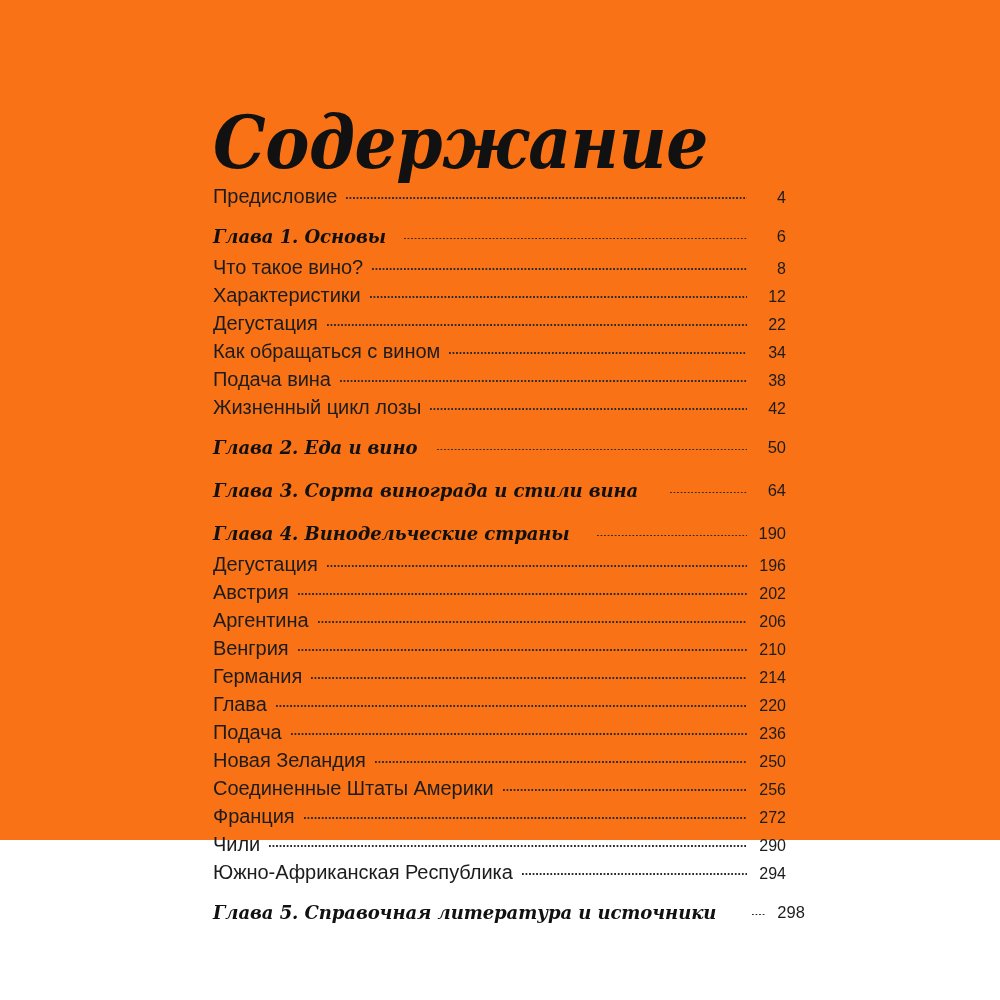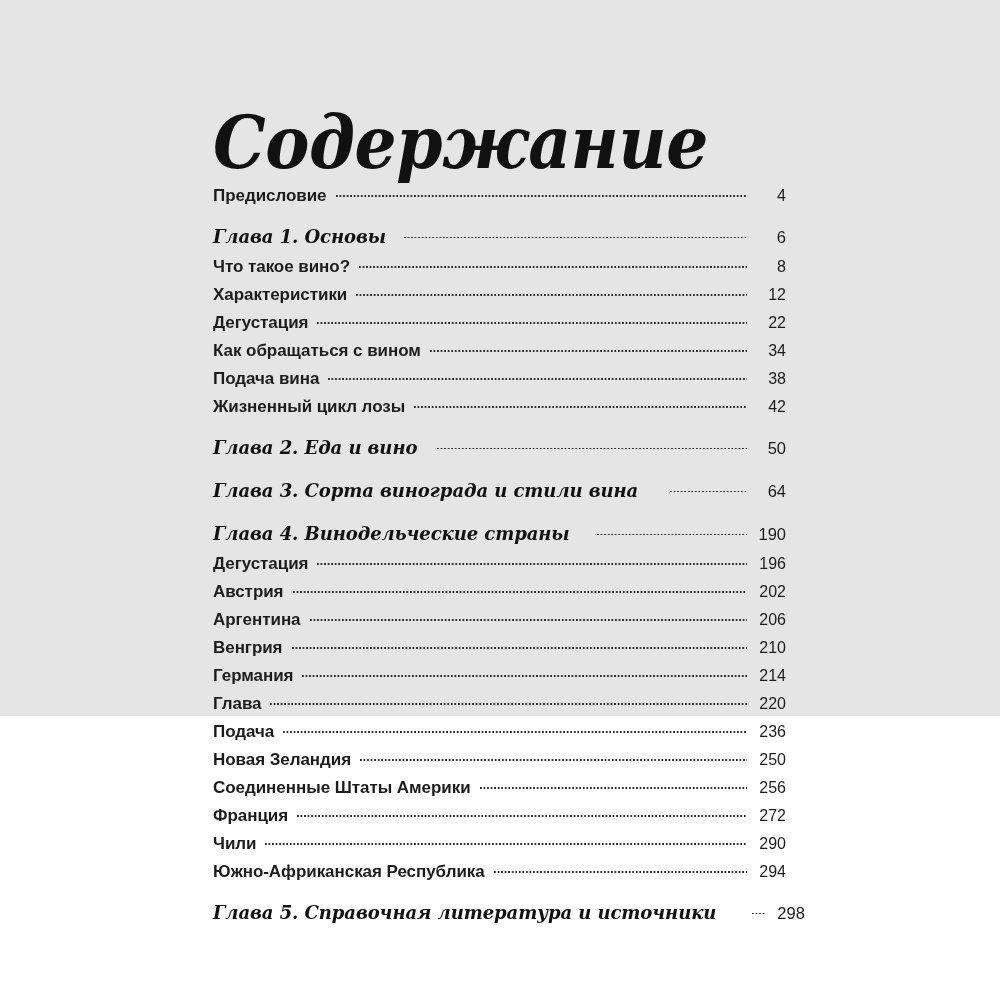--- a/index.html
+++ b/index.html
@@ -12,22 +12,22 @@
     height: 1000px;
     background: #ffffff;
     font-family: "Liberation Sans", sans-serif;
     color: #1a1a1a;
     overflow: hidden;
   }
 
   .page {
     position: relative;
     width: 1000px;
-    height: 716px;
-    background: #e5e5e5;
+    height: 840px;
+    background: #f97316;
     box-sizing: border-box;
   }
 
   .toc-title {
     position: absolute;
     left: 213px;
     top: 52px;
     font-family: "DejaVu Serif", "Liberation Serif", serif;
     font-weight: 700;
     font-style: italic;
@@ -53,38 +53,39 @@
     width: 100%;
     box-sizing: border-box;
   }
 
   
   .toc-row.entry {
     height: 28px;
   }
   .toc-row.entry .label {
     font-family: "Liberation Sans", sans-serif;
-    font-weight: 700;
-    font-size: 17px;
+    font-weight: 400;
+    font-size: 20px;
     line-height: 28px;
     color: #1c1c1c;
     white-space: nowrap;
     letter-spacing: -0.05px;
   }
   .toc-row.entry .num {
     font-family: "Liberation Sans", sans-serif;
     font-weight: 400;
     font-size: 16px;
     line-height: 28px;
     color: #1c1c1c;
   }
 
   
   .toc-row.chapter {
     height: 34px;
+    align-items: center;
   }
   .toc-row.chapter .label {
     font-family: "DejaVu Serif", "Liberation Serif", serif;
     font-weight: 700;
     font-style: italic;
     font-size: 19px;
     line-height: 34px;
     color: #111111;
     white-space: nowrap;
     letter-spacing: -0.1px;

